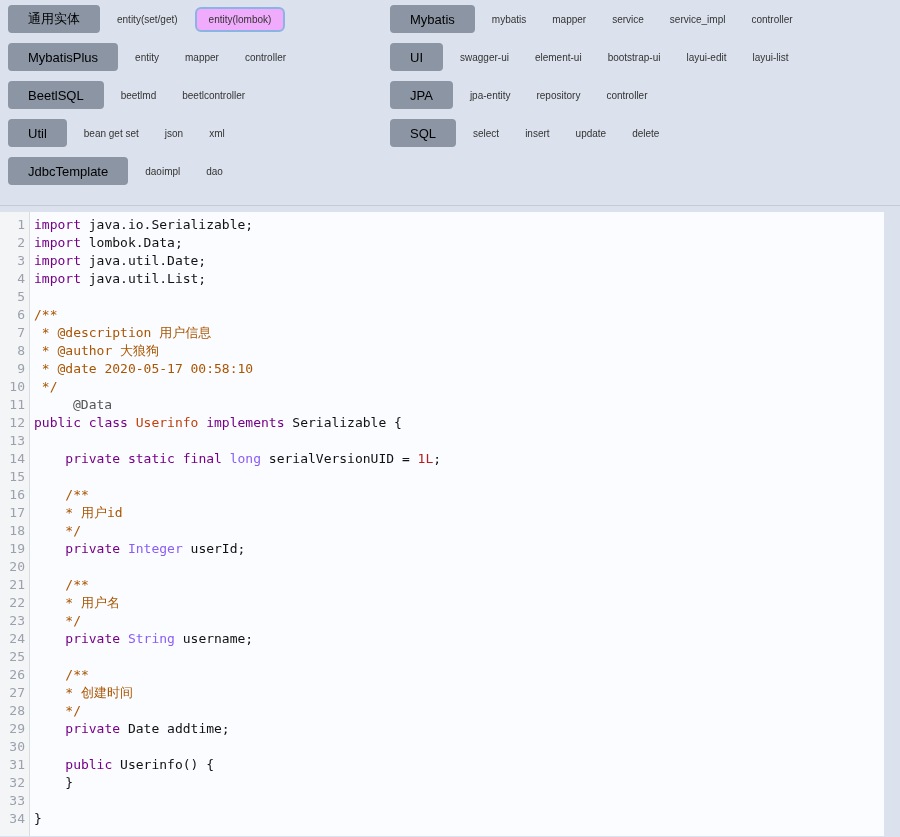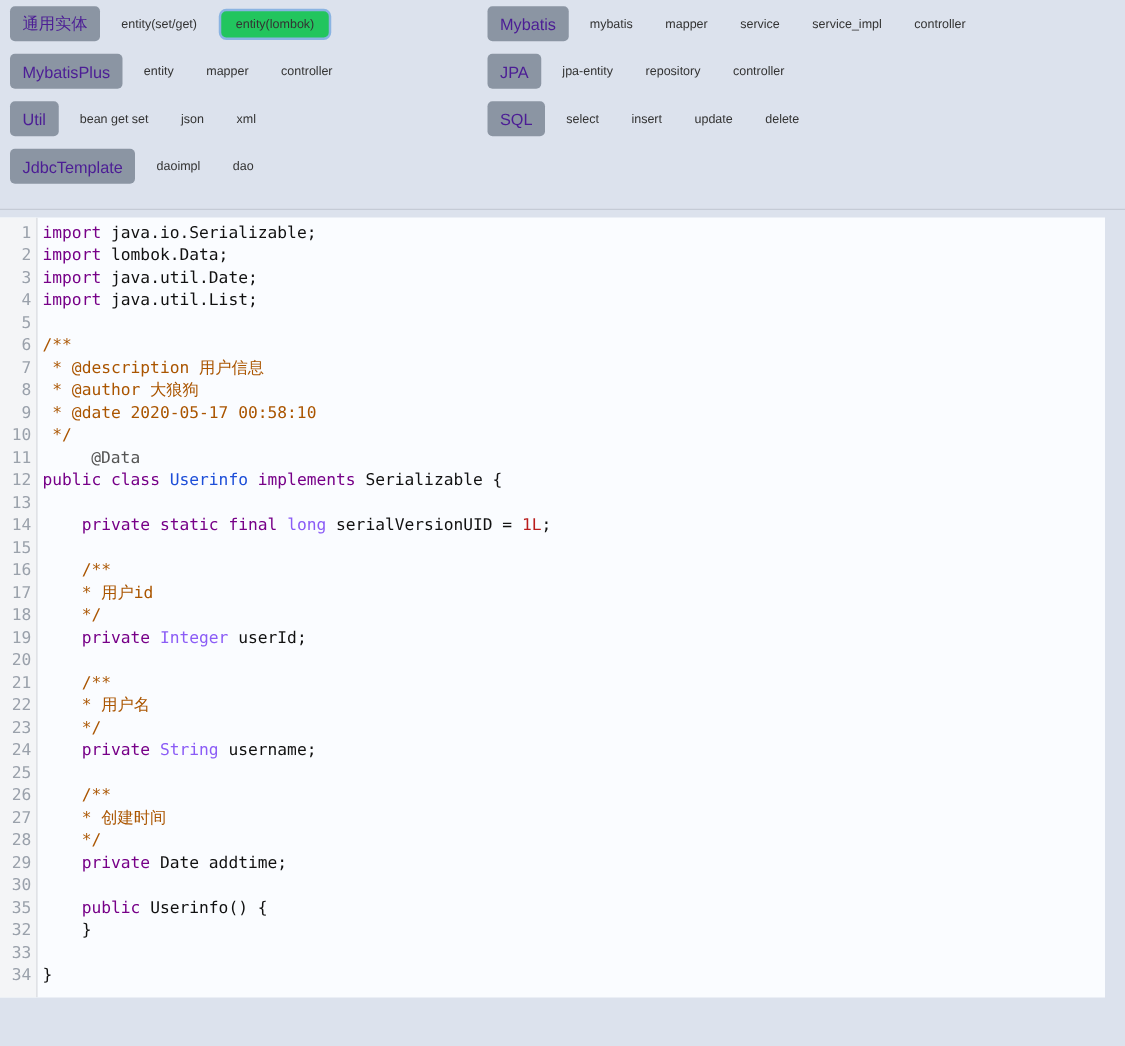--- a/index.html
+++ b/index.html
@@ -6,50 +6,50 @@
   body {
     width: 900px; height: 837px;
     background: #dce2ed;
     font-family: "Liberation Sans", sans-serif;
     overflow: hidden;
   }
   .toolbar { display: grid; grid-template-columns: 382px 1fr; padding: 5px 0 0 8px; }
   .tb-col { display: flex; flex-direction: column; }
   .tb-row { display: flex; align-items: center; gap: 8px; margin-bottom: 10px; height: 28px; }
   .tb-label {
-    background: #8b95a3; color: #4c1d95; border-radius: 4px;
-    padding: 0 10px; height: 28px; display: inline-flex; align-items: center;
+    background: #8b95a3; color: #000000; border-radius: 4px;
+    padding: 0 20px; height: 28px; display: inline-flex; align-items: center;
     font-size: 13px; white-space: nowrap; flex: 0 0 auto;
   }
   .tb-item {
     color: #333; font-size: 10px; padding: 5px 7px; cursor: pointer;
     border: 2px solid transparent; border-radius: 6px; white-space: nowrap;
   }
-  .tb-item.selected { background: #22c55e; border-color: #8ab4e2; padding: 5px 12px; }
+  .tb-item.selected { background: #f0abfc; border-color: #8ab4e2; padding: 5px 12px; }
   .divider { border-top: 1px solid #c5cbd6; margin-top: 10px; }
   .editor {
     margin: 6px 16px 0 0; background: #fafcff;
     display: flex; height: 624px; overflow: hidden;
   }
   .gutter {
     background: #f4f5f7; border-right: 1px solid #d9dce1; color: #9aa1ab;
     text-align: right; padding: 4px 4px 0 4px; min-width: 21px;
     font-family: "DejaVu Sans Mono", monospace; font-size: 13px; line-height: 18px;
     flex: 0 0 auto;
   }
   .ln { height: 18px; }
   .code {
     padding: 4px 0 0 4px; flex: 1;
     font-family: "DejaVu Sans Mono", monospace; font-size: 13px; line-height: 18px;
     white-space: pre; color: #111;
   }
   .code-line { height: 18px; }
   .tok-kw   { color: #770088; }
   .tok-com  { color: #aa5500; }
-  .tok-def  { color: #1d4ed8; }
+  .tok-def  { color: #c2410c; }
   .tok-type { color: #8b5cf6; }
   .tok-num  { color: #b91c1c; }
   .tok-meta { color: #555555; margin-left: 39px; }
   .tok-plain{ color: #111111; }
 </style>
 </head>
 <body>
 
 <div class="toolbar">
   <div class="tb-col" id="tb-left">
@@ -58,39 +58,52 @@
         <span class="tb-item">entity(set/get)</span>
         <span class="tb-item selected">entity(lombok)</span>
       </div>
       <div class="tb-row">
         <span class="tb-label">MybatisPlus</span>
         <span class="tb-item">entity</span>
         <span class="tb-item">mapper</span>
         <span class="tb-item">controller</span>
       </div>
       <div class="tb-row">
+        <span class="tb-label">BeetlSQL</span>
+        <span class="tb-item">beetlmd</span>
+        <span class="tb-item">beetlcontroller</span>
+      </div>
+      <div class="tb-row">
         <span class="tb-label">Util</span>
         <span class="tb-item">bean get set</span>
         <span class="tb-item">json</span>
         <span class="tb-item">xml</span>
       </div>
       <div class="tb-row">
         <span class="tb-label">JdbcTemplate</span>
         <span class="tb-item">daoimpl</span>
         <span class="tb-item">dao</span>
       </div>
     </div>
   <div class="tb-col" id="tb-right">
       <div class="tb-row">
         <span class="tb-label">Mybatis</span>
         <span class="tb-item">mybatis</span>
         <span class="tb-item">mapper</span>
         <span class="tb-item">service</span>
         <span class="tb-item">service_impl</span>
         <span class="tb-item">controller</span>
+      </div>
+      <div class="tb-row">
+        <span class="tb-label">UI</span>
+        <span class="tb-item">swagger-ui</span>
+        <span class="tb-item">element-ui</span>
+        <span class="tb-item">bootstrap-ui</span>
+        <span class="tb-item">layui-edit</span>
+        <span class="tb-item">layui-list</span>
       </div>
       <div class="tb-row">
         <span class="tb-label">JPA</span>
         <span class="tb-item">jpa-entity</span>
         <span class="tb-item">repository</span>
         <span class="tb-item">controller</span>
       </div>
       <div class="tb-row">
         <span class="tb-label">SQL</span>
         <span class="tb-item">select</span>
@@ -128,19 +141,19 @@
       <div class="ln">21</div>
       <div class="ln">22</div>
       <div class="ln">23</div>
       <div class="ln">24</div>
       <div class="ln">25</div>
       <div class="ln">26</div>
       <div class="ln">27</div>
       <div class="ln">28</div>
       <div class="ln">29</div>
       <div class="ln">30</div>
-      <div class="ln">35</div>
+      <div class="ln">31</div>
       <div class="ln">32</div>
       <div class="ln">33</div>
       <div class="ln">34</div>
     </div>
   <div class="code" id="code"><div class="code-line"><span class="tok-kw">import</span><span class="tok-plain"> java.io.Serializable;</span></div><div class="code-line"><span class="tok-kw">import</span><span class="tok-plain"> lombok.Data;</span></div><div class="code-line"><span class="tok-kw">import</span><span class="tok-plain"> java.util.Date;</span></div><div class="code-line"><span class="tok-kw">import</span><span class="tok-plain"> java.util.List;</span></div><div class="code-line">&nbsp;</div><div class="code-line"><span class="tok-com">/**</span></div><div class="code-line"><span class="tok-com"> * @description 用户信息</span></div><div class="code-line"><span class="tok-com"> * @author 大狼狗</span></div><div class="code-line"><span class="tok-com"> * @date 2020-05-17 00:58:10</span></div><div class="code-line"><span class="tok-com"> */</span></div><div class="code-line"><span class="tok-meta">@Data</span></div><div class="code-line"><span class="tok-kw">public</span><span class="tok-plain"> </span><span class="tok-kw">class</span><span class="tok-plain"> </span><span class="tok-def">Userinfo</span><span class="tok-plain"> </span><span class="tok-kw">implements</span><span class="tok-plain"> Serializable {</span></div><div class="code-line">&nbsp;</div><div class="code-line"><span class="tok-plain">    </span><span class="tok-kw">private</span><span class="tok-plain"> </span><span class="tok-kw">static</span><span class="tok-plain"> </span><span class="tok-kw">final</span><span class="tok-plain"> </span><span class="tok-type">long</span><span class="tok-plain"> serialVersionUID = </span><span class="tok-num">1L</span><span class="tok-plain">;</span></div><div class="code-line">&nbsp;</div><div class="code-line"><span class="tok-com">    /**</span></div><div class="code-line"><span class="tok-com">    * 用户id</span></div><div class="code-line"><span class="tok-com">    */</span></div><div class="code-line"><span class="tok-plain">    </span><span class="tok-kw">private</span><span class="tok-plain"> </span><span class="tok-type">Integer</span><span class="tok-plain"> userId;</span></div><div class="code-line">&nbsp;</div><div class="code-line"><span class="tok-com">    /**</span></div><div class="code-line"><span class="tok-com">    * 用户名</span></div><div class="code-line"><span class="tok-com">    */</span></div><div class="code-line"><span class="tok-plain">    </span><span class="tok-kw">private</span><span class="tok-plain"> </span><span class="tok-type">String</span><span class="tok-plain"> username;</span></div><div class="code-line">&nbsp;</div><div class="code-line"><span class="tok-com">    /**</span></div><div class="code-line"><span class="tok-com">    * 创建时间</span></div><div class="code-line"><span class="tok-com">    */</span></div><div class="code-line"><span class="tok-plain">    </span><span class="tok-kw">private</span><span class="tok-plain"> Date addtime;</span></div><div class="code-line">&nbsp;</div><div class="code-line"><span class="tok-plain">    </span><span class="tok-kw">public</span><span class="tok-plain"> Userinfo() {</span></div><div class="code-line"><span class="tok-plain">    }</span></div><div class="code-line">&nbsp;</div><div class="code-line"><span class="tok-plain">}</span></div></div>
 </div>
 
 </body></html>

